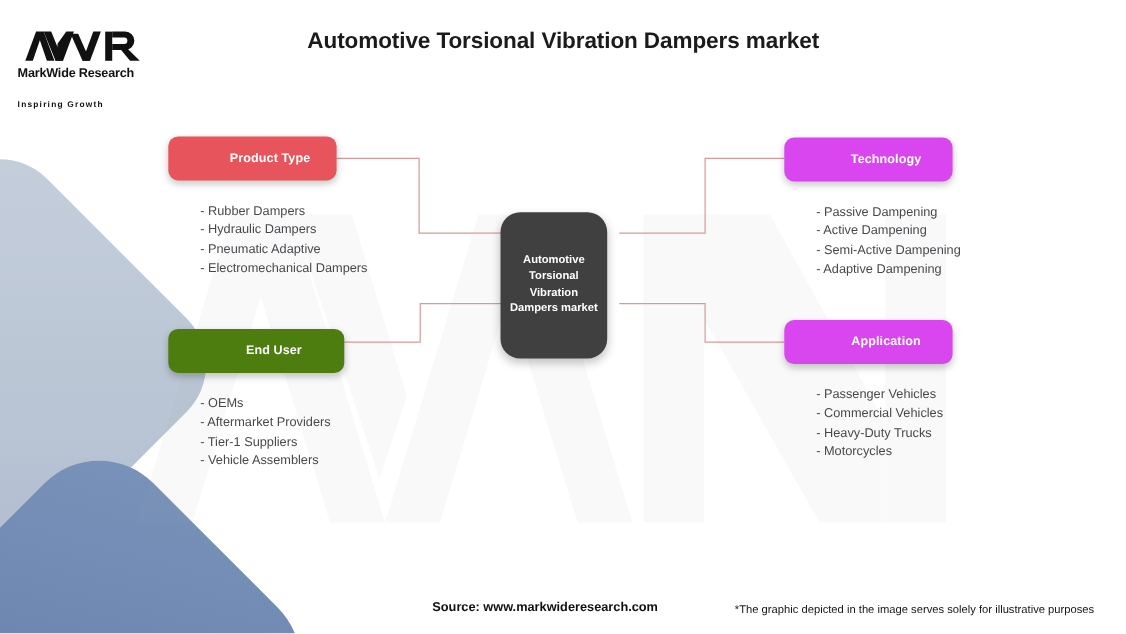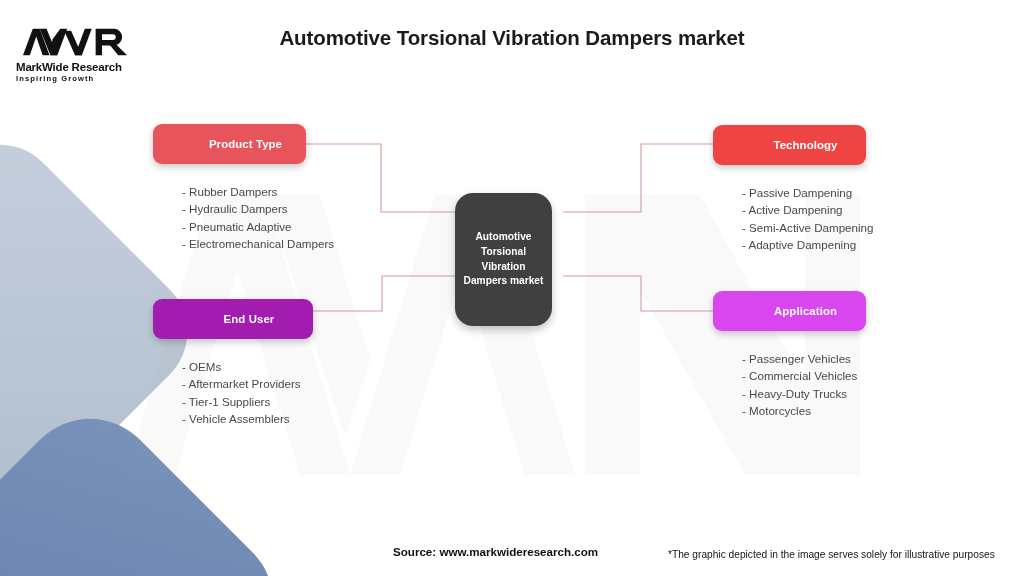--- a/index.html
+++ b/index.html
@@ -70,21 +70,21 @@
     color: #111111;
     letter-spacing: -0.2px;
     margin-top: 1px;
     white-space: nowrap;
   }
   .logo-tag {
     font-size: 7.6px;
     font-weight: bold;
     color: #111111;
     letter-spacing: 1.1px;
-    margin-top: 1px;
+    margin-top: 17px;
     white-space: nowrap;
   }
 
   
   .title {
     position: absolute;
     left: 0;
     top: 26px;
     width: 1024px;
     text-align: center;
@@ -159,22 +159,22 @@
     line-height: 17.4px;
     white-space: nowrap;
   }
 
   .branch-product  { left: 153px; top: 124px; width: 153px; }
   .branch-enduser  { left: 153px; top: 299px; width: 160px; }
   .branch-tech     { left: 713px; top: 125px; width: 153px; }
   .branch-app      { left: 713px; top: 291px; width: 153px; }
 
   .head-red    { background: #e8545b; }
-  .head-green  { background: #a21caf; }
-  .head-purple { background: #ef4444; }
+  .head-green  { background: #4d7c0f; }
+  .head-purple { background: #d946ef; }
   .head-yellow { background: #d946ef; }
 
   
   .source {
     position: absolute;
     left: 393px;
     top: 545px;
     font-size: 11.6px;
     font-weight: bold;
     color: #111111;

